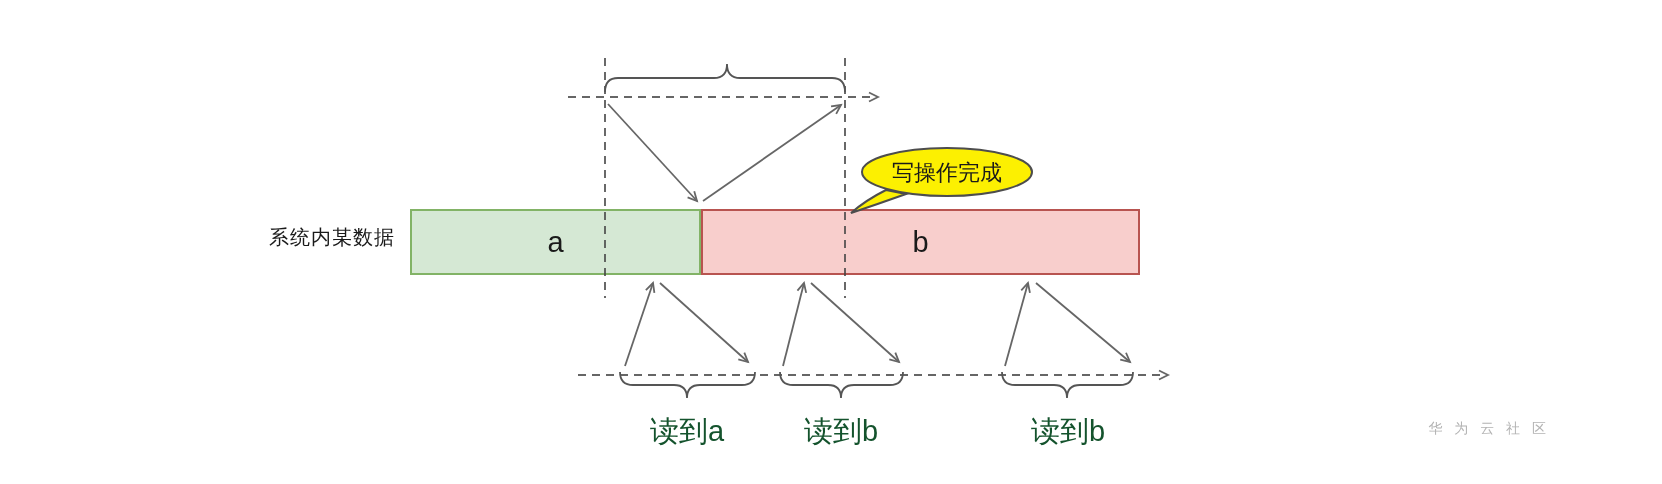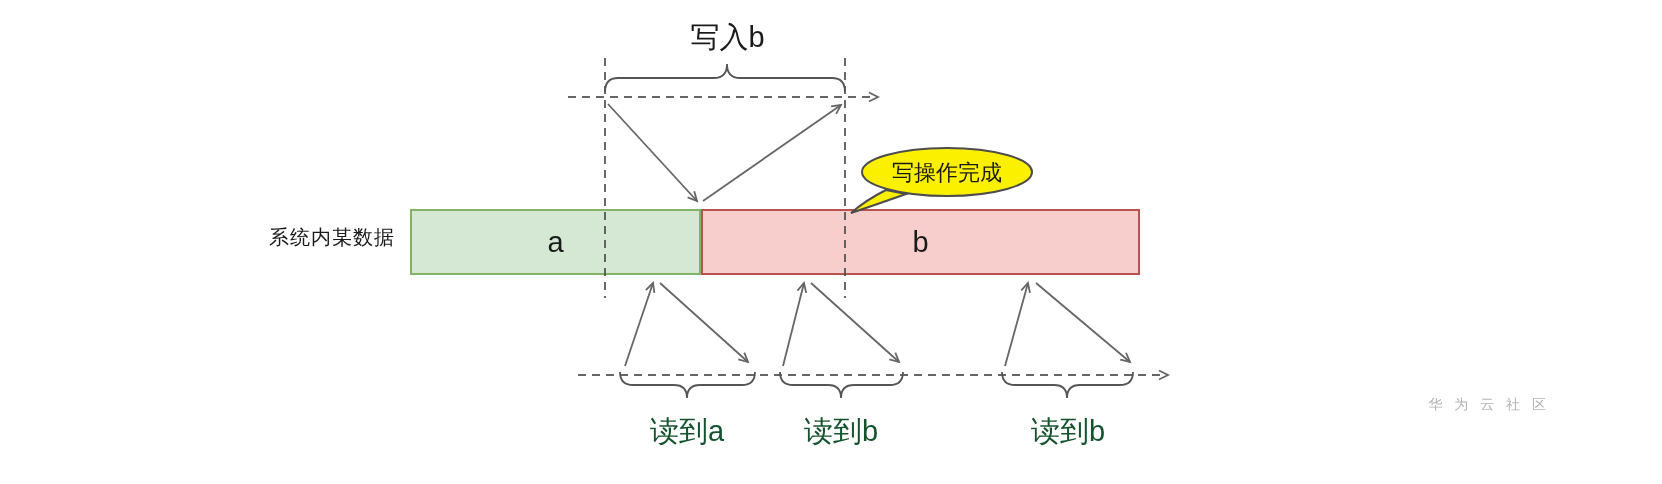--- a/index.html
+++ b/index.html
@@ -36,21 +36,21 @@
     text-align:center;font-size:29px;color:#1a1a1a;
   }
   .read-label{
     top:412px;width:160px;
     text-align:center;font-size:29px;color:#14532d;
   }
   .r1{left:607px;}
   .r2{left:761px;}
   .r3{left:988px;}
   .watermark{
-    right:112px;top:396px;
+    right:112px;top:420px;
     font-size:14px;color:#b3b3b3;letter-spacing:4px;
   }
   svg.overlay{
     position:absolute;left:0;top:0;
     pointer-events:none;
   }
   .callout-text{
     font-family:"Liberation Sans", sans-serif;
     font-size:22px;fill:#1a1a1a;
   }
@@ -62,21 +62,20 @@
 
   <div class="abs bar-label">系统内某数据</div>
 
   <div class="abs seg seg-a">
     <span>a</span>
   </div>
   <div class="abs seg seg-b">
     <span>b</span>
   </div>
 
-  <div class="abs write-label">写入b</div>
   <div class="abs read-label r1">读到a</div>
   <div class="abs read-label r2">读到b</div>
   <div class="abs read-label r3">读到b</div>
   <div class="abs watermark">华 为 云 社 区</div>
 
   <svg class="overlay" width="1662" height="484" viewBox="0 0 1662 484">
     <defs>
       <marker id="arw" markerWidth="14" markerHeight="14" refX="10" refY="6" orient="auto" markerUnits="userSpaceOnUse">
         <path d="M1,1.5 L10,6 L1,10.5" fill="none" stroke="#666666" stroke-width="1.8"></path>
       </marker>

